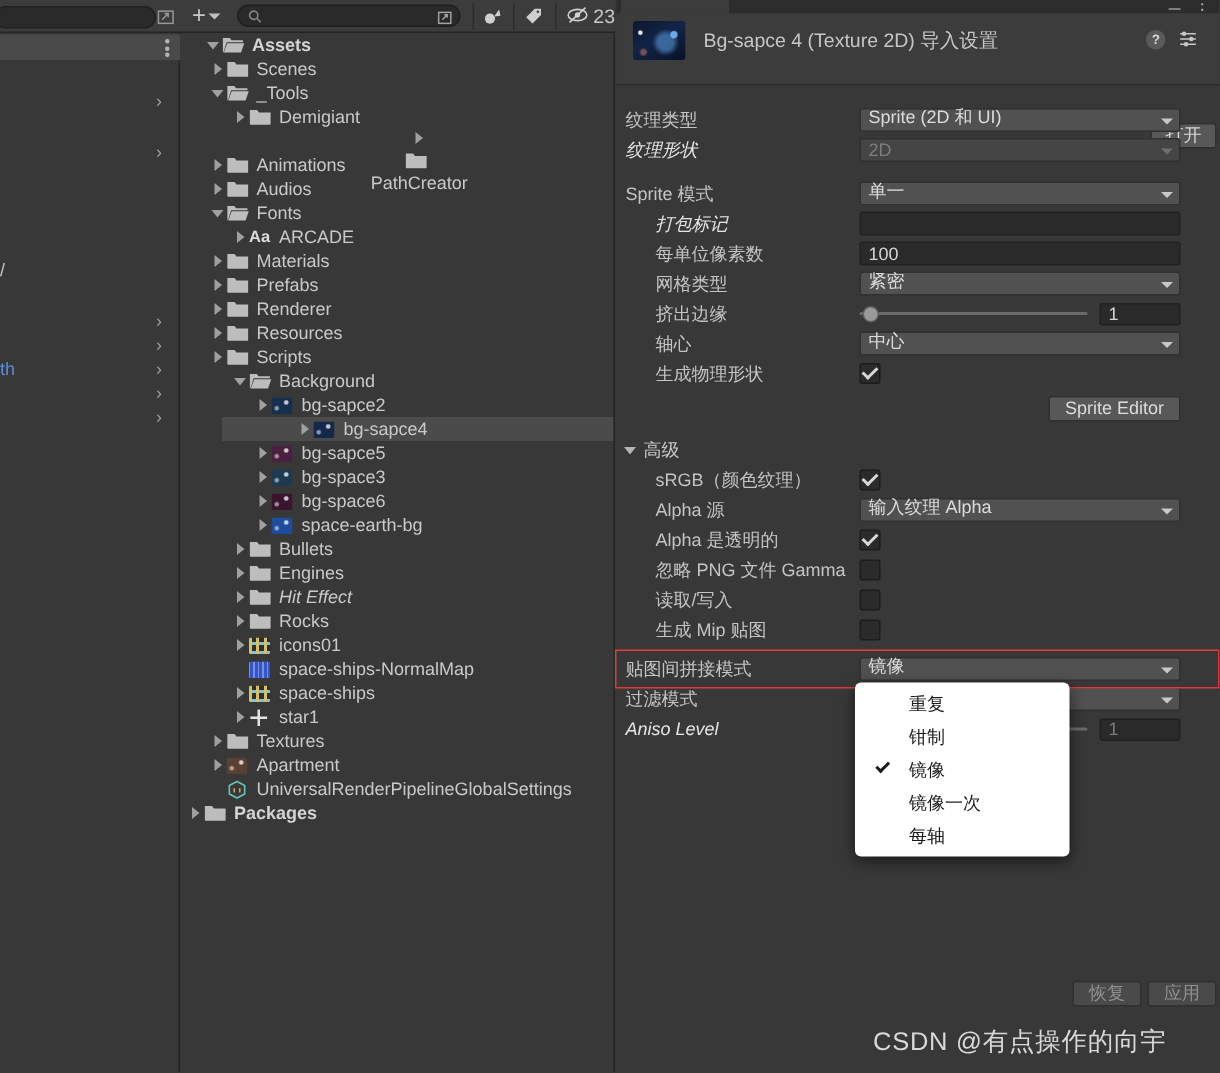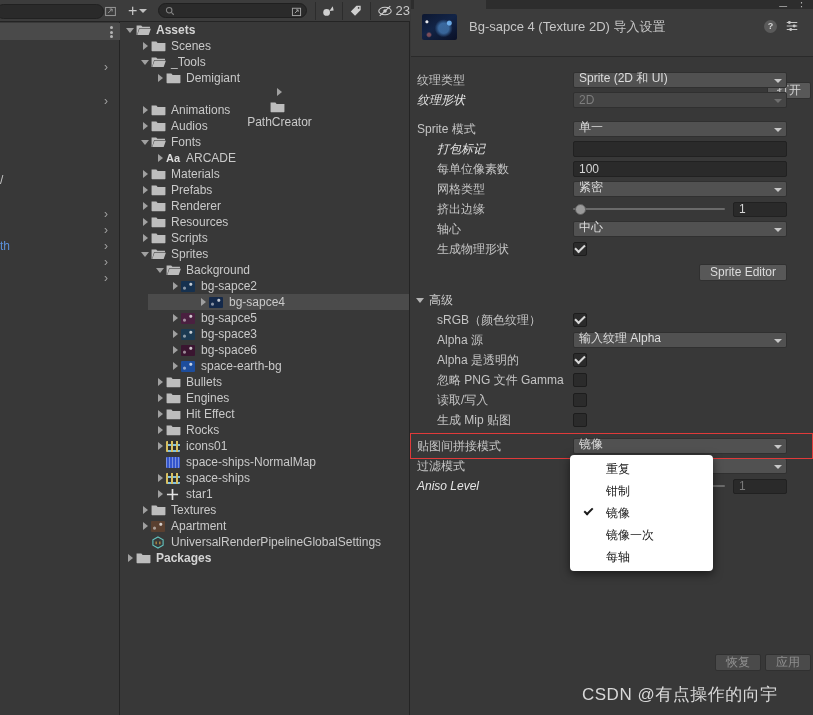--- a/index.html
+++ b/index.html
@@ -75,21 +75,21 @@
     background: transparent; border: 0; outline: none; color: #c4c4c4;
     font-size: 11px; font-family: inherit; width: 110px; margin-left: 3px;
   }
   .saved-search-icon { position: absolute; right: 3px; top: 1px; opacity: .85; }
   .tb-sep { width: 1px; height: 18px; background: #2c2c2c; margin: 0 0 0 8px; }
   .tb-icon-btn {
     display:flex; align-items:center; justify-content:center;
     width: 26px; height: 20px; cursor: pointer;
   }
   .hidden-count {
-    display:flex; align-items:center; gap: 3px; padding-left: 6px;
+    display:flex; gap: 3px; padding-left: 6px;
     font-size: 13px; color: #c8c8c8;
   }
 
   
   .tree { position: absolute; left: 0; top: 22px; right: 0; bottom: 0; overflow: hidden; }
   .tree-row {
     position: relative; height: 16px; display: flex; align-items: center;
     white-space: nowrap; cursor: pointer; padding-right: 4px;
   }
   .tree-row.selected { background: #4b4b4b; margin-left: 28px; }
@@ -315,21 +315,21 @@
         <svg width="16" height="14" viewBox="0 0 18 14">
           <ellipse cx="9" cy="7" rx="7" ry="4.2" fill="none" stroke="#cfcfcf" stroke-width="1.2"></ellipse>
           <circle cx="9" cy="7" r="2" fill="#cfcfcf"></circle>
           <path d="M3 12.5 L15 1.5" stroke="#cfcfcf" stroke-width="1.3"></path>
         </svg>
         <span>23</span>
       </div>
     </div>
 
     <div class="tree" id="tree-container">
-        <div class="tree-row" style="padding-left: 4px;">
+        <div class="tree-row" style="padding-left: 16px;">
           <div class="tw-arrow">
             <span class="arrow-down"></span>
           </div>
           <div class="tw-icon">
             <svg width="15" height="12" viewBox="0 0 16 13">
               <path d="M0.5 1.5 h5 l1.3 1.6 h8.2 v1.4 H3.2 L1 11.8 H0.5 Z" fill="#bdbdbd"></path>
               <path d="M3.6 5.2 H16 L13.6 12 H1.2 Z" fill="#bdbdbd"></path>
             </svg>
           </div>
           <span class="tw-label bold">Assets</span>
@@ -470,42 +470,30 @@
           <div class="tw-arrow">
             <span class="arrow-right"></span>
           </div>
           <div class="tw-icon">
             <svg width="15" height="12" viewBox="0 0 16 13">
               <path d="M0.5 1.5 h5.2 l1.4 1.7 h8.4 v8.3 a0.6 0.6 0 0 1 -0.6 0.6 H1.1 a0.6 0.6 0 0 1 -0.6 -0.6 Z" fill="#bdbdbd"></path>
             </svg>
           </div>
           <span class="tw-label">Scripts</span>
         </div>
-        <div class="tree-row" style="padding-left: 19px;">
+        <div class="tree-row" style="padding-left: 34px;">
           <div class="tw-arrow">
             <span class="arrow-down"></span>
           </div>
           <div class="tw-icon">
             <svg width="15" height="12" viewBox="0 0 16 13">
               <path d="M0.5 1.5 h5 l1.3 1.6 h8.2 v1.4 H3.2 L1 11.8 H0.5 Z" fill="#bdbdbd"></path>
               <path d="M3.6 5.2 H16 L13.6 12 H1.2 Z" fill="#bdbdbd"></path>
             </svg>
           </div>
-          <span class="tw-label">Sprites</span>
-        </div>
-        <div class="tree-row" style="padding-left: 34px;">
-          <div class="tw-arrow">
-            <span class="arrow-down"></span>
-          </div>
-          <div class="tw-icon">
-            <svg width="15" height="12" viewBox="0 0 16 13">
-              <path d="M0.5 1.5 h5 l1.3 1.6 h8.2 v1.4 H3.2 L1 11.8 H0.5 Z" fill="#bdbdbd"></path>
-              <path d="M3.6 5.2 H16 L13.6 12 H1.2 Z" fill="#bdbdbd"></path>
-            </svg>
-          </div>
           <span class="tw-label">Background</span>
         </div>
         <div class="tree-row" style="padding-left: 49px;">
           <div class="tw-arrow">
             <span class="arrow-right"></span>
           </div>
           <div class="tw-icon">
             <span class="thumb" style="background:#16314f;background-image:radial-gradient(circle at 70% 30%, rgba(255,255,255,.75) 0 1px, transparent 2px),radial-gradient(circle at 25% 65%, rgba(255,255,255,.5) 0 1px, transparent 2px)"></span>
           </div>
           <span class="tw-label">bg-sapce2</span>
@@ -570,21 +558,21 @@
           <div class="tw-arrow">
             <span class="arrow-right"></span>
           </div>
           <div class="tw-icon">
             <svg width="15" height="12" viewBox="0 0 16 13">
               <path d="M0.5 1.5 h5.2 l1.4 1.7 h8.4 v8.3 a0.6 0.6 0 0 1 -0.6 0.6 H1.1 a0.6 0.6 0 0 1 -0.6 -0.6 Z" fill="#bdbdbd"></path>
             </svg>
           </div>
           <span class="tw-label">Engines</span>
         </div>
-        <div class="tree-row" style="padding-left: 34px;">
+        <div class="tree-row" style="padding-left: 34px; font-style: italic;">
           <div class="tw-arrow">
             <span class="arrow-right"></span>
           </div>
           <div class="tw-icon">
             <svg width="15" height="12" viewBox="0 0 16 13">
               <path d="M0.5 1.5 h5.2 l1.4 1.7 h8.4 v8.3 a0.6 0.6 0 0 1 -0.6 0.6 H1.1 a0.6 0.6 0 0 1 -0.6 -0.6 Z" fill="#bdbdbd"></path>
             </svg>
           </div>
           <span class="tw-label">Hit Effect</span>
         </div>

